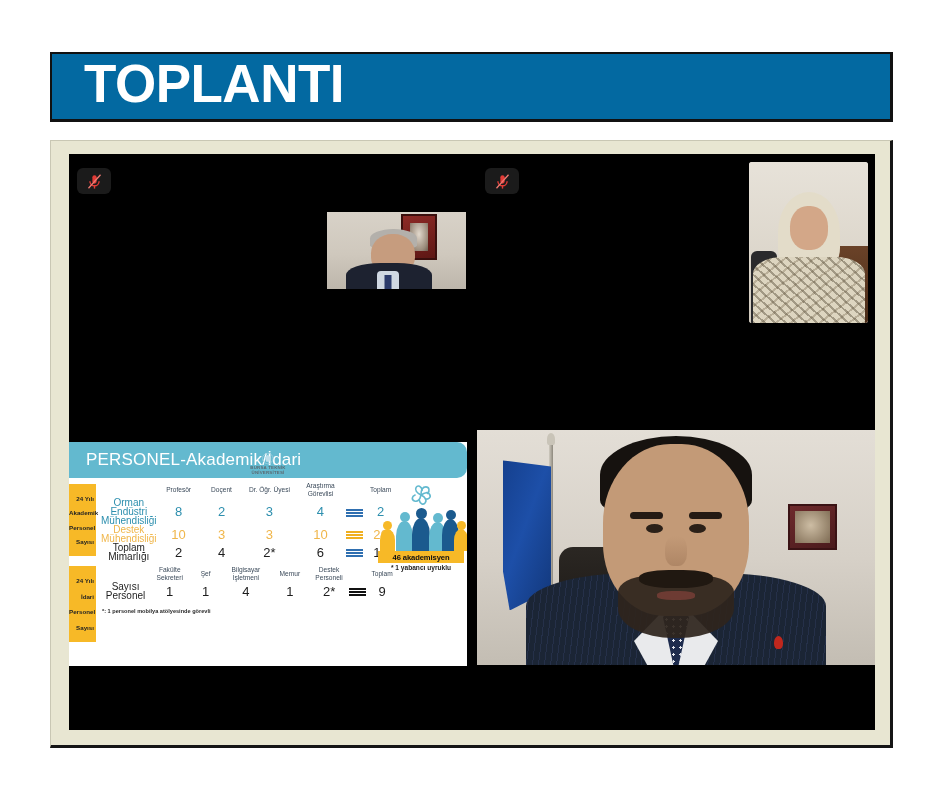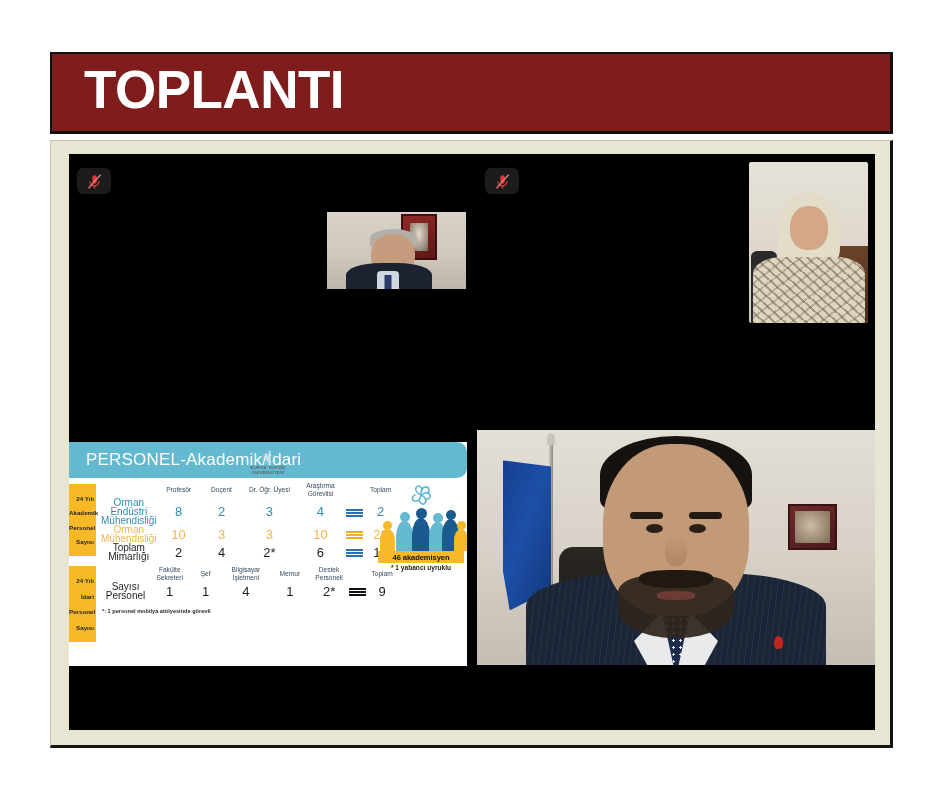--- a/index.html
+++ b/index.html
@@ -7,22 +7,22 @@
     width: 940px; height: 788px;
     background: #ffffff;
     font-family: "Liberation Sans", sans-serif;
     overflow: hidden;
   }
 
   #page { position: relative; width: 940px; height: 788px; background: #ffffff; }
 
   
   .banner {
-    position: absolute; left: 50px; top: 52px; width: 843px; height: 82px;
-    background: #7f1d1d;
+    position: absolute; left: 50px; top: 52px; width: 843px; height: 70px;
+    background: #0369a1;
     border-top: 2px solid #111; border-right: 3px solid #111;
     border-bottom: 3px solid #111; border-left: 2px solid #111;
     display: flex; align-items: center; justify-content: space-between;
     padding: 0 28px 0 32px;
   }
   .banner-title {
     color: #ffffff; font-size: 53px; font-weight: bold;
     letter-spacing: -0.5px; line-height: 1; padding-bottom: 6px;
   }
   .banner-date {
@@ -319,21 +319,21 @@
                 <tr>
                   <td class="rowname teal">Orman Endüstri Mühendisliği</td>
                   <td class="num teal">8</td>
                   <td class="num teal">2</td>
                   <td class="num teal">3</td>
                   <td class="num teal">4</td>
                   <td class="bars"><span class="bar-ico bar-blue"></span></td>
                   <td class="num teal">2</td>
                 </tr>
                 <tr>
-                  <td class="rowname gold">Orman Mühendisliği</td>
+                  <td class="rowname gold">Destek Mühendisliği</td>
                   <td class="num gold">10</td>
                   <td class="num gold">3</td>
                   <td class="num gold">3</td>
                   <td class="num gold">10</td>
                   <td class="bars"><span class="bar-ico bar-gold"></span></td>
                   <td class="num gold">26</td>
                 </tr>
                 <tr>
                   <td class="rowname dark">Toplam Mimarlığı</td>
                   <td class="num dark">2</td>

